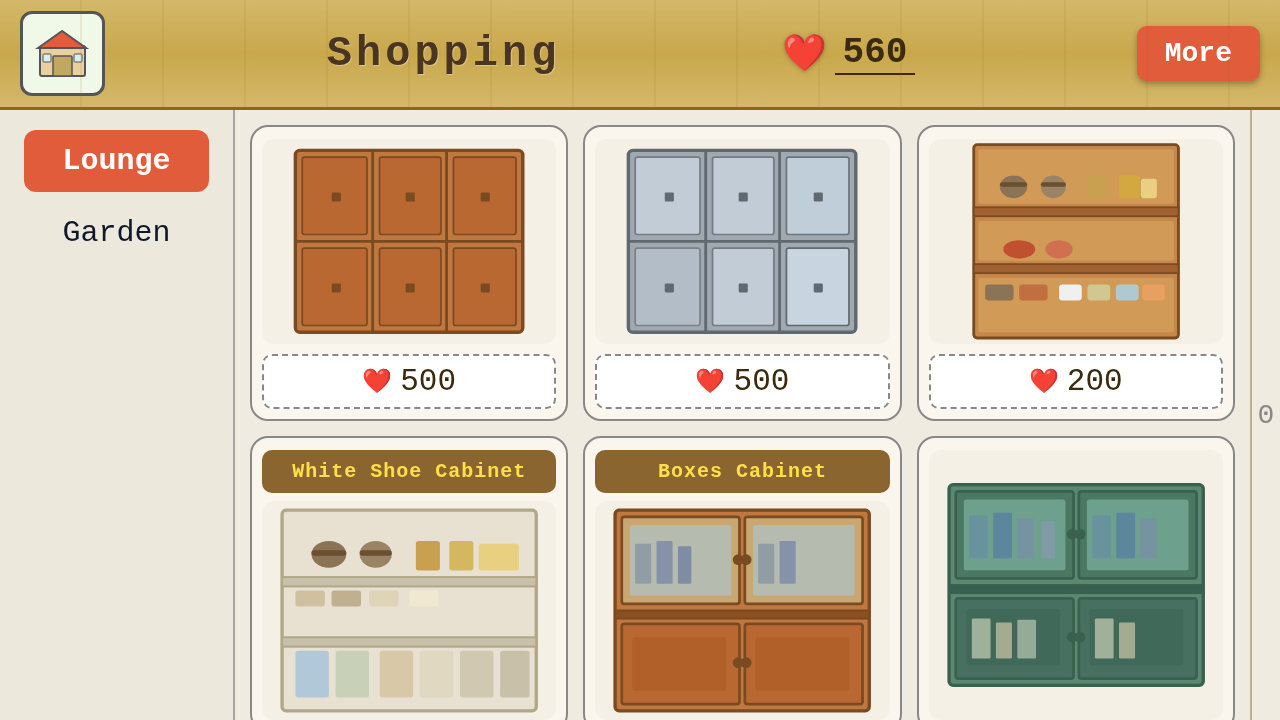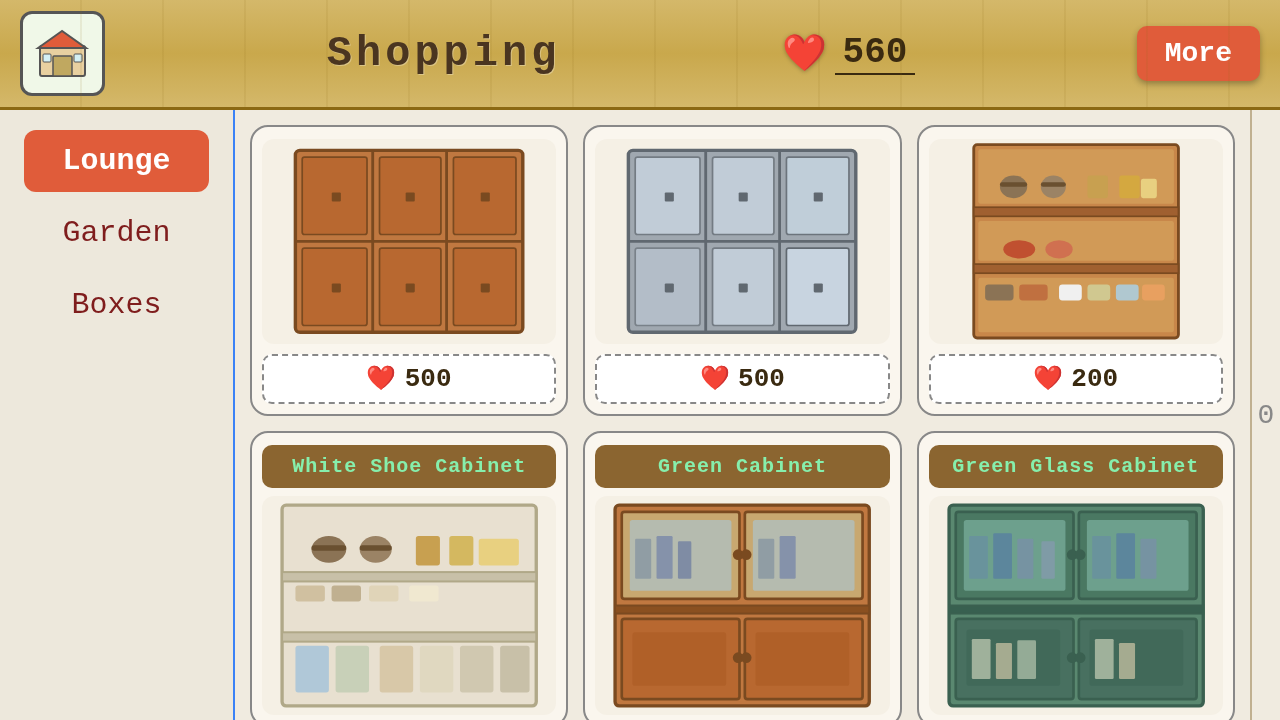--- a/index.html
+++ b/index.html
@@ -99,33 +99,33 @@
     #main {
       display: flex;
       width: 100%;
       height: 610px;
     }
 
     
     #sidebar {
       width: 235px;
       background: #ede8dc;
-      border-right: 2px solid #3b82f6;
+      border-right: 2px solid #a3a3a3;
       display: flex;
       flex-direction: column;
       align-items: center;
       padding-top: 20px;
       gap: 10px;
     }
 
     .sidebar-item {
       width: 185px;
       padding: 14px 20px;
       font-size: 30px;
-      color: #7f1d1d;
+      color: #0f172a;
       text-align: center;
       cursor: pointer;
       border-radius: 12px;
     }
 
     .sidebar-item.active {
       background: #e05c3a;
       color: white;
       font-weight: bold;
     }
@@ -189,38 +189,38 @@
       padding: 8px 20px;
       width: 100%;
     }
 
     .price-heart {
       font-size: 24px;
       color: #e05050;
     }
 
     .price-value {
-      font-size: 26px;
+      font-size: 31px;
       color: #3a2a10;
-      font-weight: bold;
+      font-weight: normal;
     }
 
     
     .name-badge {
       width: 100%;
       background: #8b6530;
       border-radius: 10px;
       padding: 10px 14px;
       text-align: center;
       margin-bottom: 8px;
     }
 
     .name-text {
       font-size: 20px;
-      color: #86efac;
+      color: #fde047;
       font-weight: bold;
       letter-spacing: 1px;
     }
 
     .item-image-partial {
       width: 100%;
       flex: 1;
       background: #f5f0e5;
       border-radius: 12px;
     }
@@ -258,23 +258,20 @@
 
 <div id="main">
 
   <div id="sidebar">
     <div class="sidebar-item active">
       <span>Lounge</span>
     </div>
     <div class="sidebar-item">
       <span>Garden</span>
     </div>
-    <div class="sidebar-item">
-      <span>Boxes</span>
-    </div>
   </div>
 
   <div id="shop-area">
 
     <div class="shop-card">
       <div class="item-image-area">
         <svg class="furniture-svg" viewBox="0 0 220 180" xmlns="http://www.w3.org/2000/svg">
 
           <rect x="10" y="10" width="200" height="160" rx="4" fill="#c07840" stroke="#7a4a20" stroke-width="3"></rect>
 
@@ -406,21 +403,21 @@
           <rect x="88" y="110" width="25" height="35" rx="2" fill="#d8c8a8"></rect>
           <rect x="118" y="110" width="25" height="35" rx="2" fill="#e0d8c0"></rect>
           <rect x="148" y="110" width="25" height="35" rx="2" fill="#d0c8b0"></rect>
           <rect x="178" y="110" width="22" height="35" rx="2" fill="#c8c0a8"></rect>
         </svg>
       </div>
     </div>
 
     <div class="shop-card">
       <div class="name-badge">
-        <span class="name-text">Green Cabinet</span>
+        <span class="name-text">Boxes Cabinet</span>
       </div>
       <div class="item-image-partial">
         <svg width="100%" height="100%" viewBox="0 0 220 160" xmlns="http://www.w3.org/2000/svg">
 
           <rect x="15" y="5" width="190" height="150" rx="3" fill="#c07840" stroke="#7a4a20" stroke-width="2.5"></rect>
 
           <rect x="15" y="80" width="190" height="6" fill="#8a5020" stroke="#7a4a20" stroke-width="1.5"></rect>
 
           <rect x="20" y="10" width="88" height="65" rx="2" fill="#c8a870" stroke="#7a4a20" stroke-width="2"></rect>
           <rect x="112" y="10" width="88" height="65" rx="2" fill="#c8a870" stroke="#7a4a20" stroke-width="2"></rect>
@@ -442,23 +439,20 @@
 
           <circle cx="107" cy="42" r="4" fill="#7a4a20"></circle>
           <circle cx="113" cy="42" r="4" fill="#7a4a20"></circle>
           <circle cx="107" cy="119" r="4" fill="#7a4a20"></circle>
           <circle cx="113" cy="119" r="4" fill="#7a4a20"></circle>
         </svg>
       </div>
     </div>
 
     <div class="shop-card">
-      <div class="name-badge">
-        <span class="name-text">Green Glass Cabinet</span>
-      </div>
       <div class="item-image-partial">
         <svg width="100%" height="100%" viewBox="0 0 220 160" xmlns="http://www.w3.org/2000/svg">
 
           <rect x="15" y="5" width="190" height="150" rx="3" fill="#5a8870" stroke="#3a6050" stroke-width="2.5"></rect>
 
           <rect x="15" y="80" width="190" height="6" fill="#386050" stroke="#3a6050" stroke-width="1.5"></rect>
 
           <rect x="20" y="10" width="88" height="65" rx="2" fill="#4a7862" stroke="#3a6050" stroke-width="2"></rect>
           <rect x="112" y="10" width="88" height="65" rx="2" fill="#4a7862" stroke="#3a6050" stroke-width="2"></rect>
 

